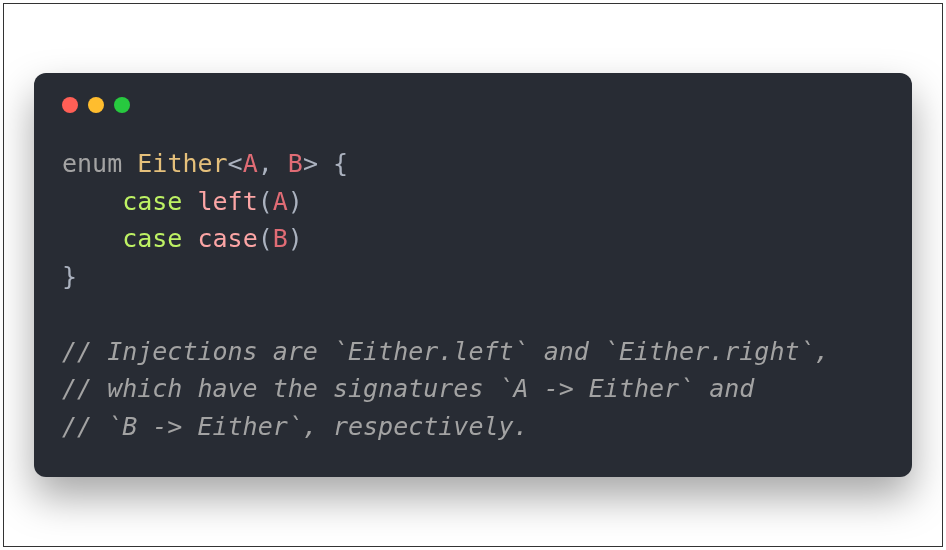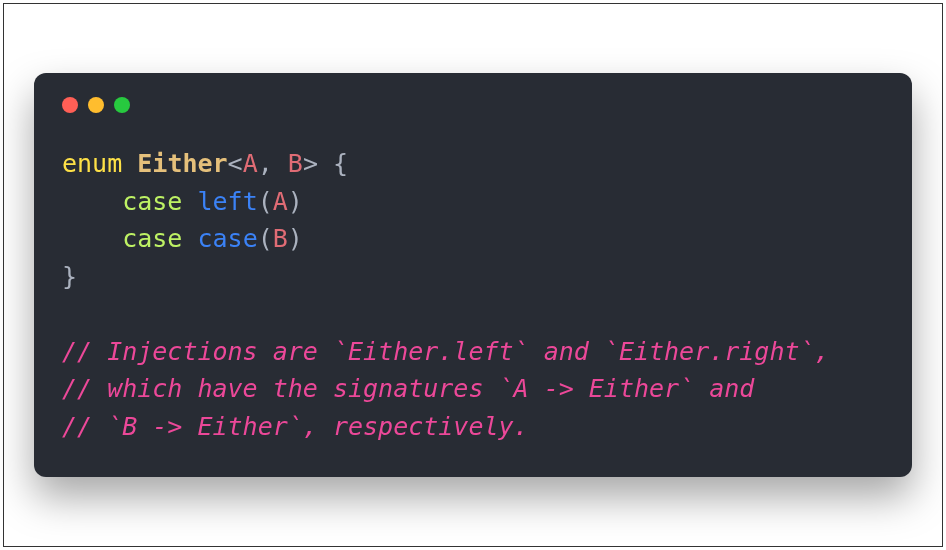--- a/index.html
+++ b/index.html
@@ -44,31 +44,31 @@
     }
     .dot-red { background: #ff5f56; }
     .dot-yellow { background: #ffbd2e; }
     .dot-green { background: #27c93f; }
     .code {
       font-size: 25px;
       line-height: 1.5;
       white-space: pre;
       color: #abb2bf;
     }
-    .kw-enum { color: #fde047; }
+    .kw-enum { color: #a3a3a3; }
     .kw-case { color: #bef264; }
-    .type-name { color: #e5c07b; font-weight: bold; }
+    .type-name { color: #e5c07b; }
     .angle { color: #abb2bf; }
     .type-a { color: #e06c75; }
     .type-b { color: #e06c75; }
     .comma { color: #abb2bf; }
     .brace { color: #abb2bf; }
     .paren { color: #abb2bf; }
-    .case-name { color: #3b82f6; }
-    .comment { color: #ec4899; font-style: italic; }
+    .case-name { color: #fca5a5; }
+    .comment { color: #a3a3a3; font-style: italic; }
   </style>
 </head>
 <body>
 
 <div class="outer-border">
   <div class="code-window">
     <div class="traffic-lights">
       <div class="dot dot-red"></div>
       <div class="dot dot-yellow"></div>
       <div class="dot dot-green"></div>

